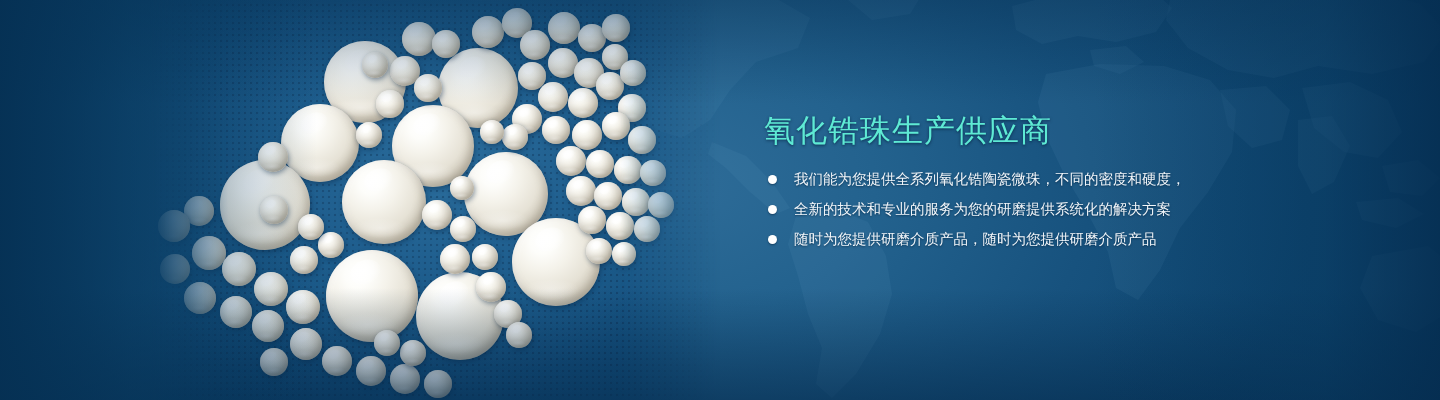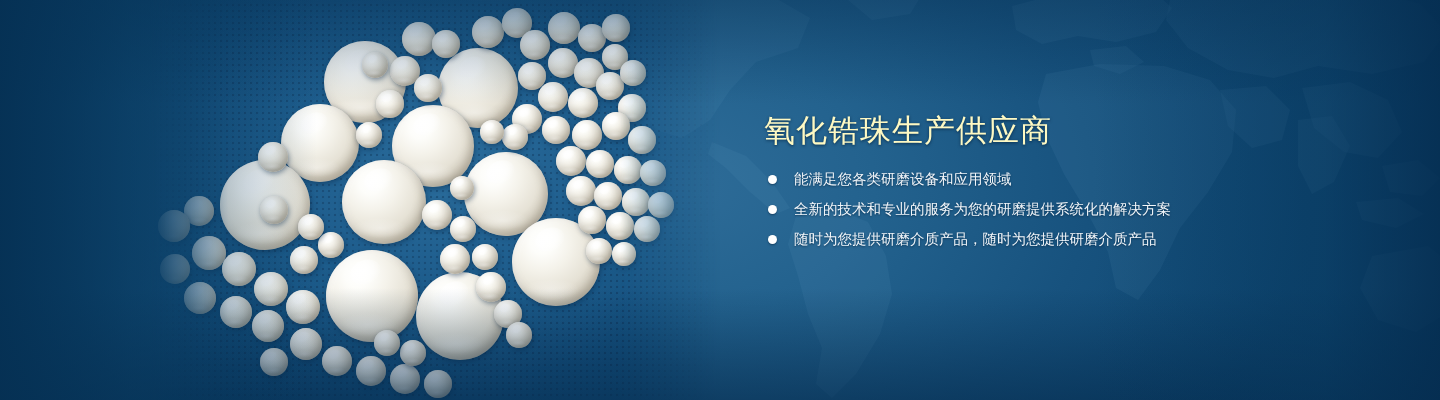--- a/index.html
+++ b/index.html
@@ -130,21 +130,21 @@
     height: 400px;
   }
   .headline {
     position: absolute;
     left: 0;
     top: 110px;
     margin: 0;
     font-size: 31px;
     font-weight: normal;
     letter-spacing: 1px;
-    color: #fef9c3;
+    color: #5eead4;
     text-shadow: 0 1px 3px rgba(3,30,56,0.75);
     white-space: nowrap;
   }
   .bullets {
     position: absolute;
     left: 2px;
     top: 168px;
     margin: 0;
     padding: 0;
     list-style: none;
@@ -306,21 +306,21 @@
   </div>
 
   <div class="bg-vignette"></div>
 
   <div class="content">
     <h1 class="headline">氧化锆珠生产供应商</h1>
 
     <ul class="bullets">
       <li class="bullet">
         <span class="dot"></span>
-        <span class="bullet-line">能满足您各类研磨设备和应用领域</span>
+        <span class="bullet-line">我们能为您提供全系列氧化锆陶瓷微珠，不同的密度和硬度，</span>
       </li>
       <li class="bullet">
         <span class="dot"></span>
         <span class="bullet-line">全新的技术和专业的服务为您的研磨提供系统化的解决方案</span>
       </li>
       <li class="bullet">
         <span class="dot"></span>
         <span class="bullet-line">随时为您提供研磨介质产品，随时为您提供研磨介质产品</span>
       </li>
     </ul>

